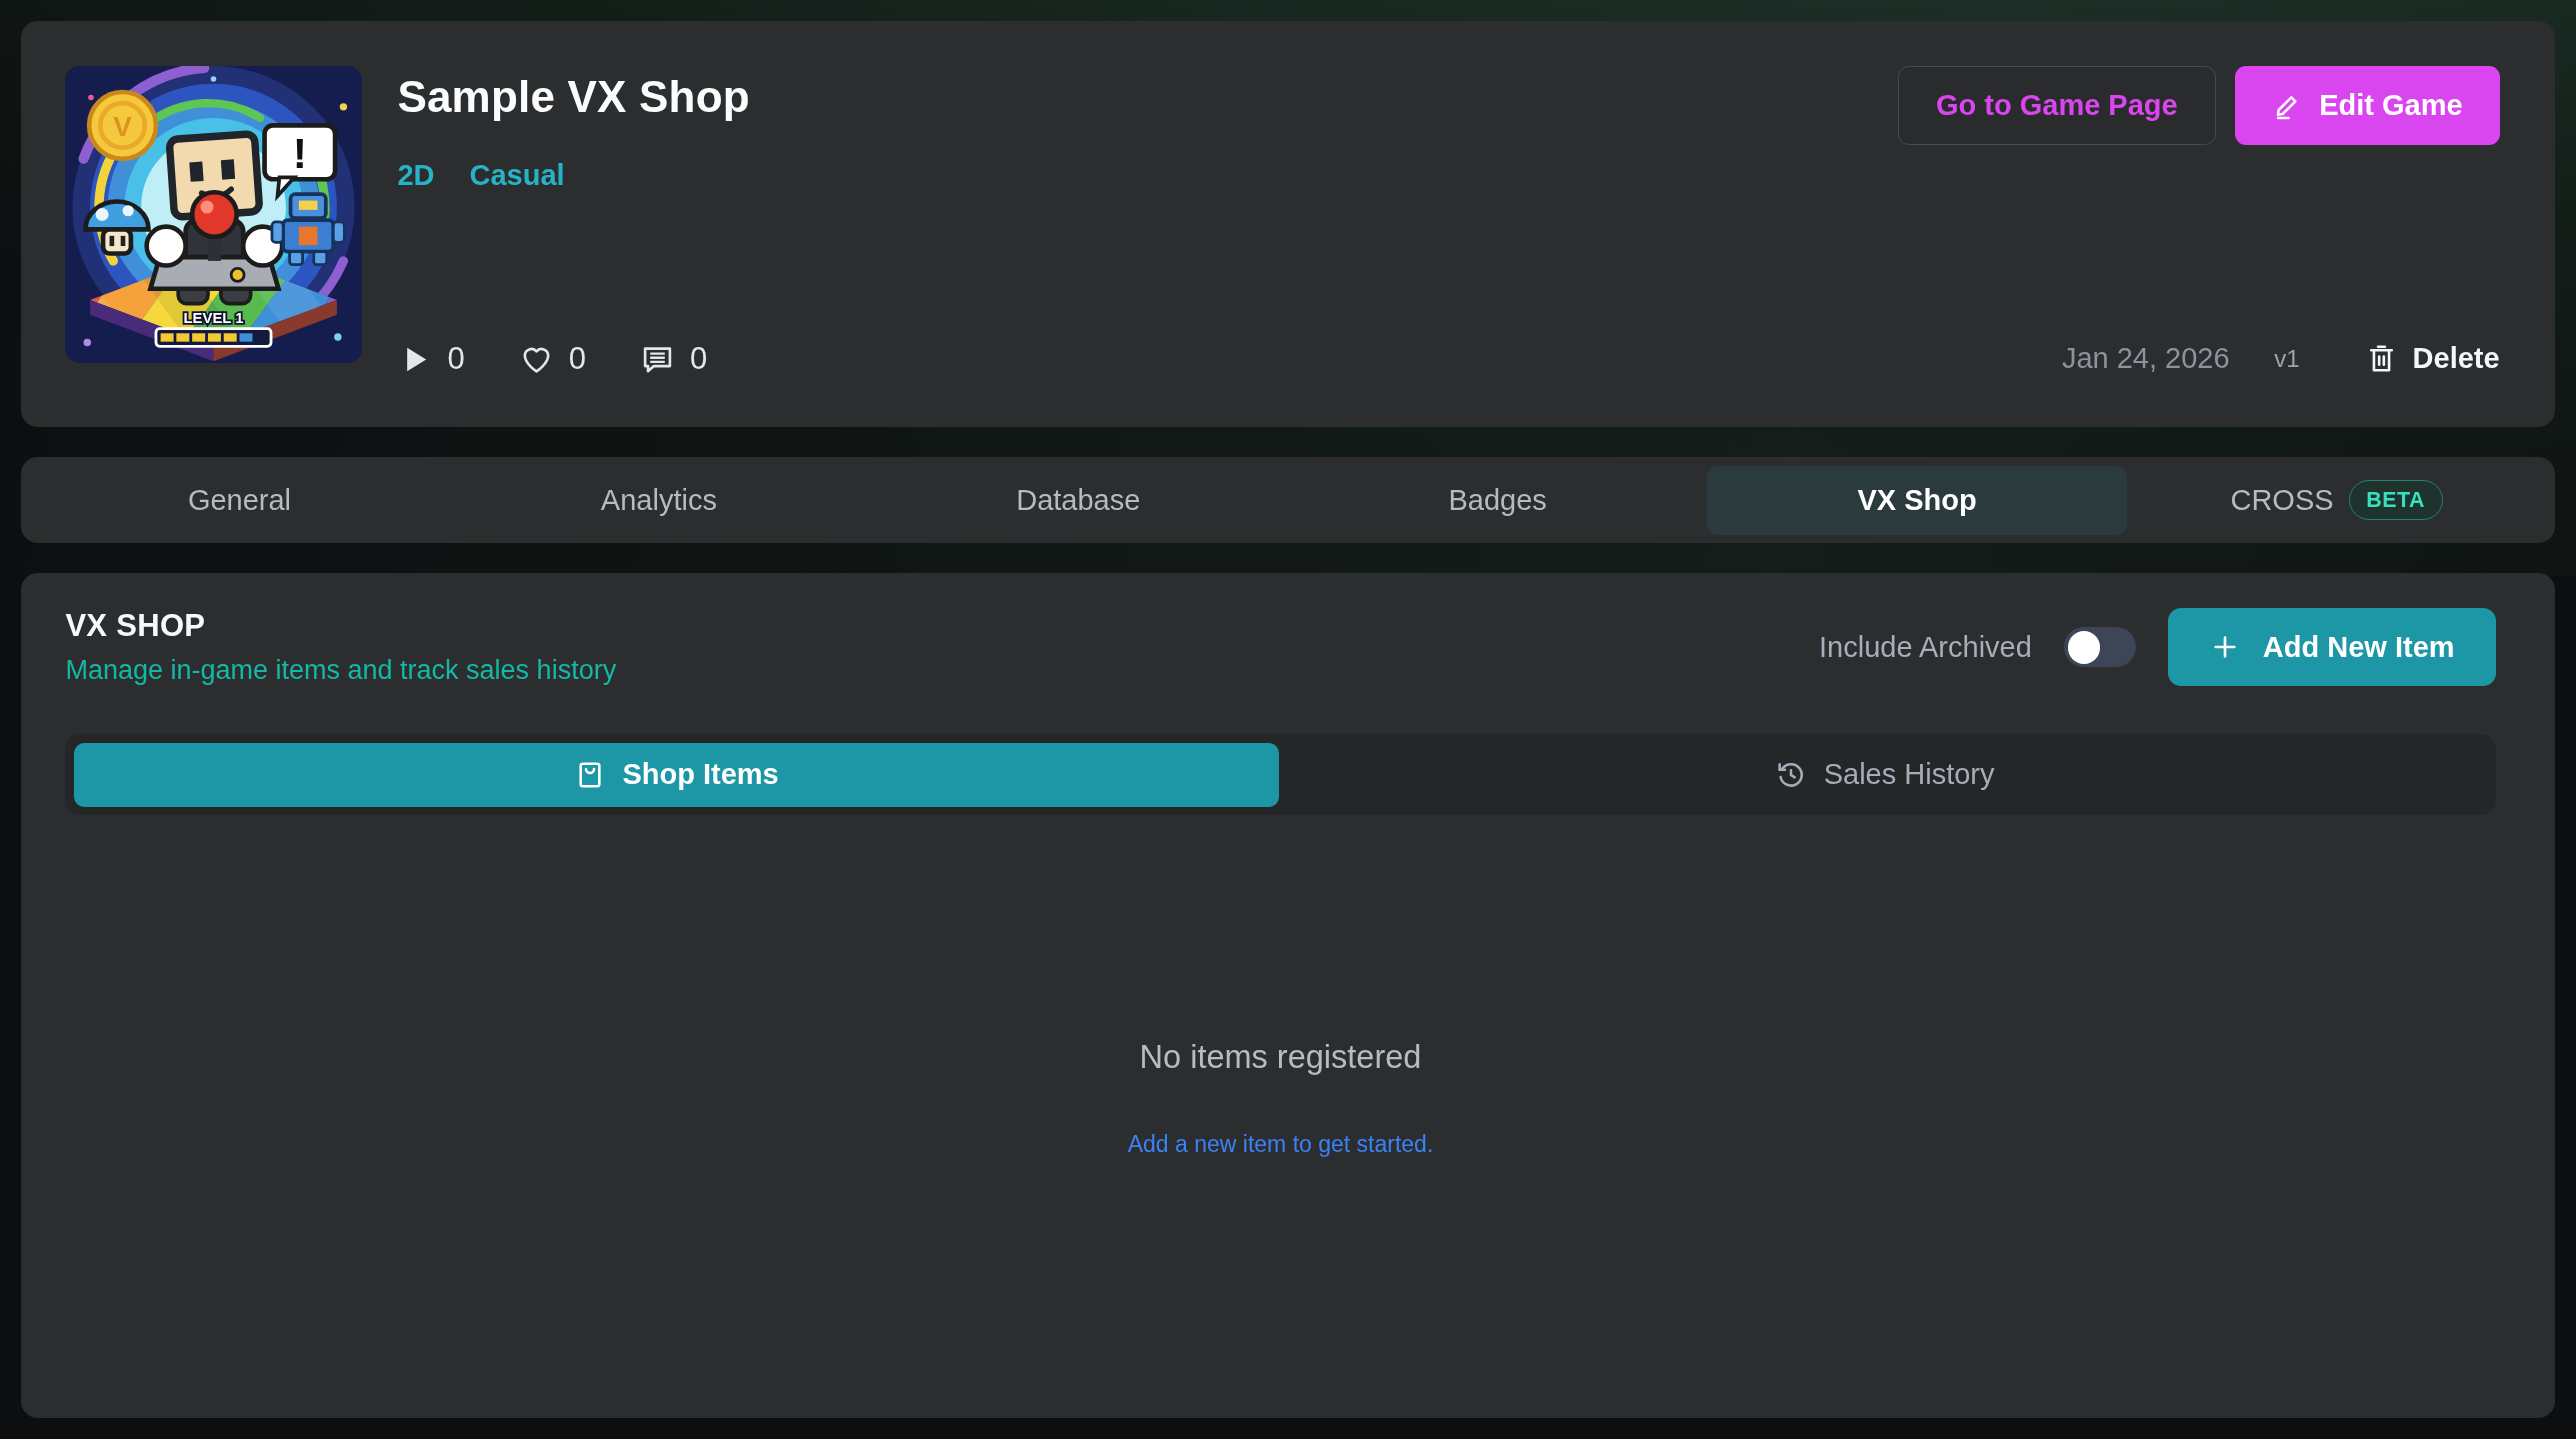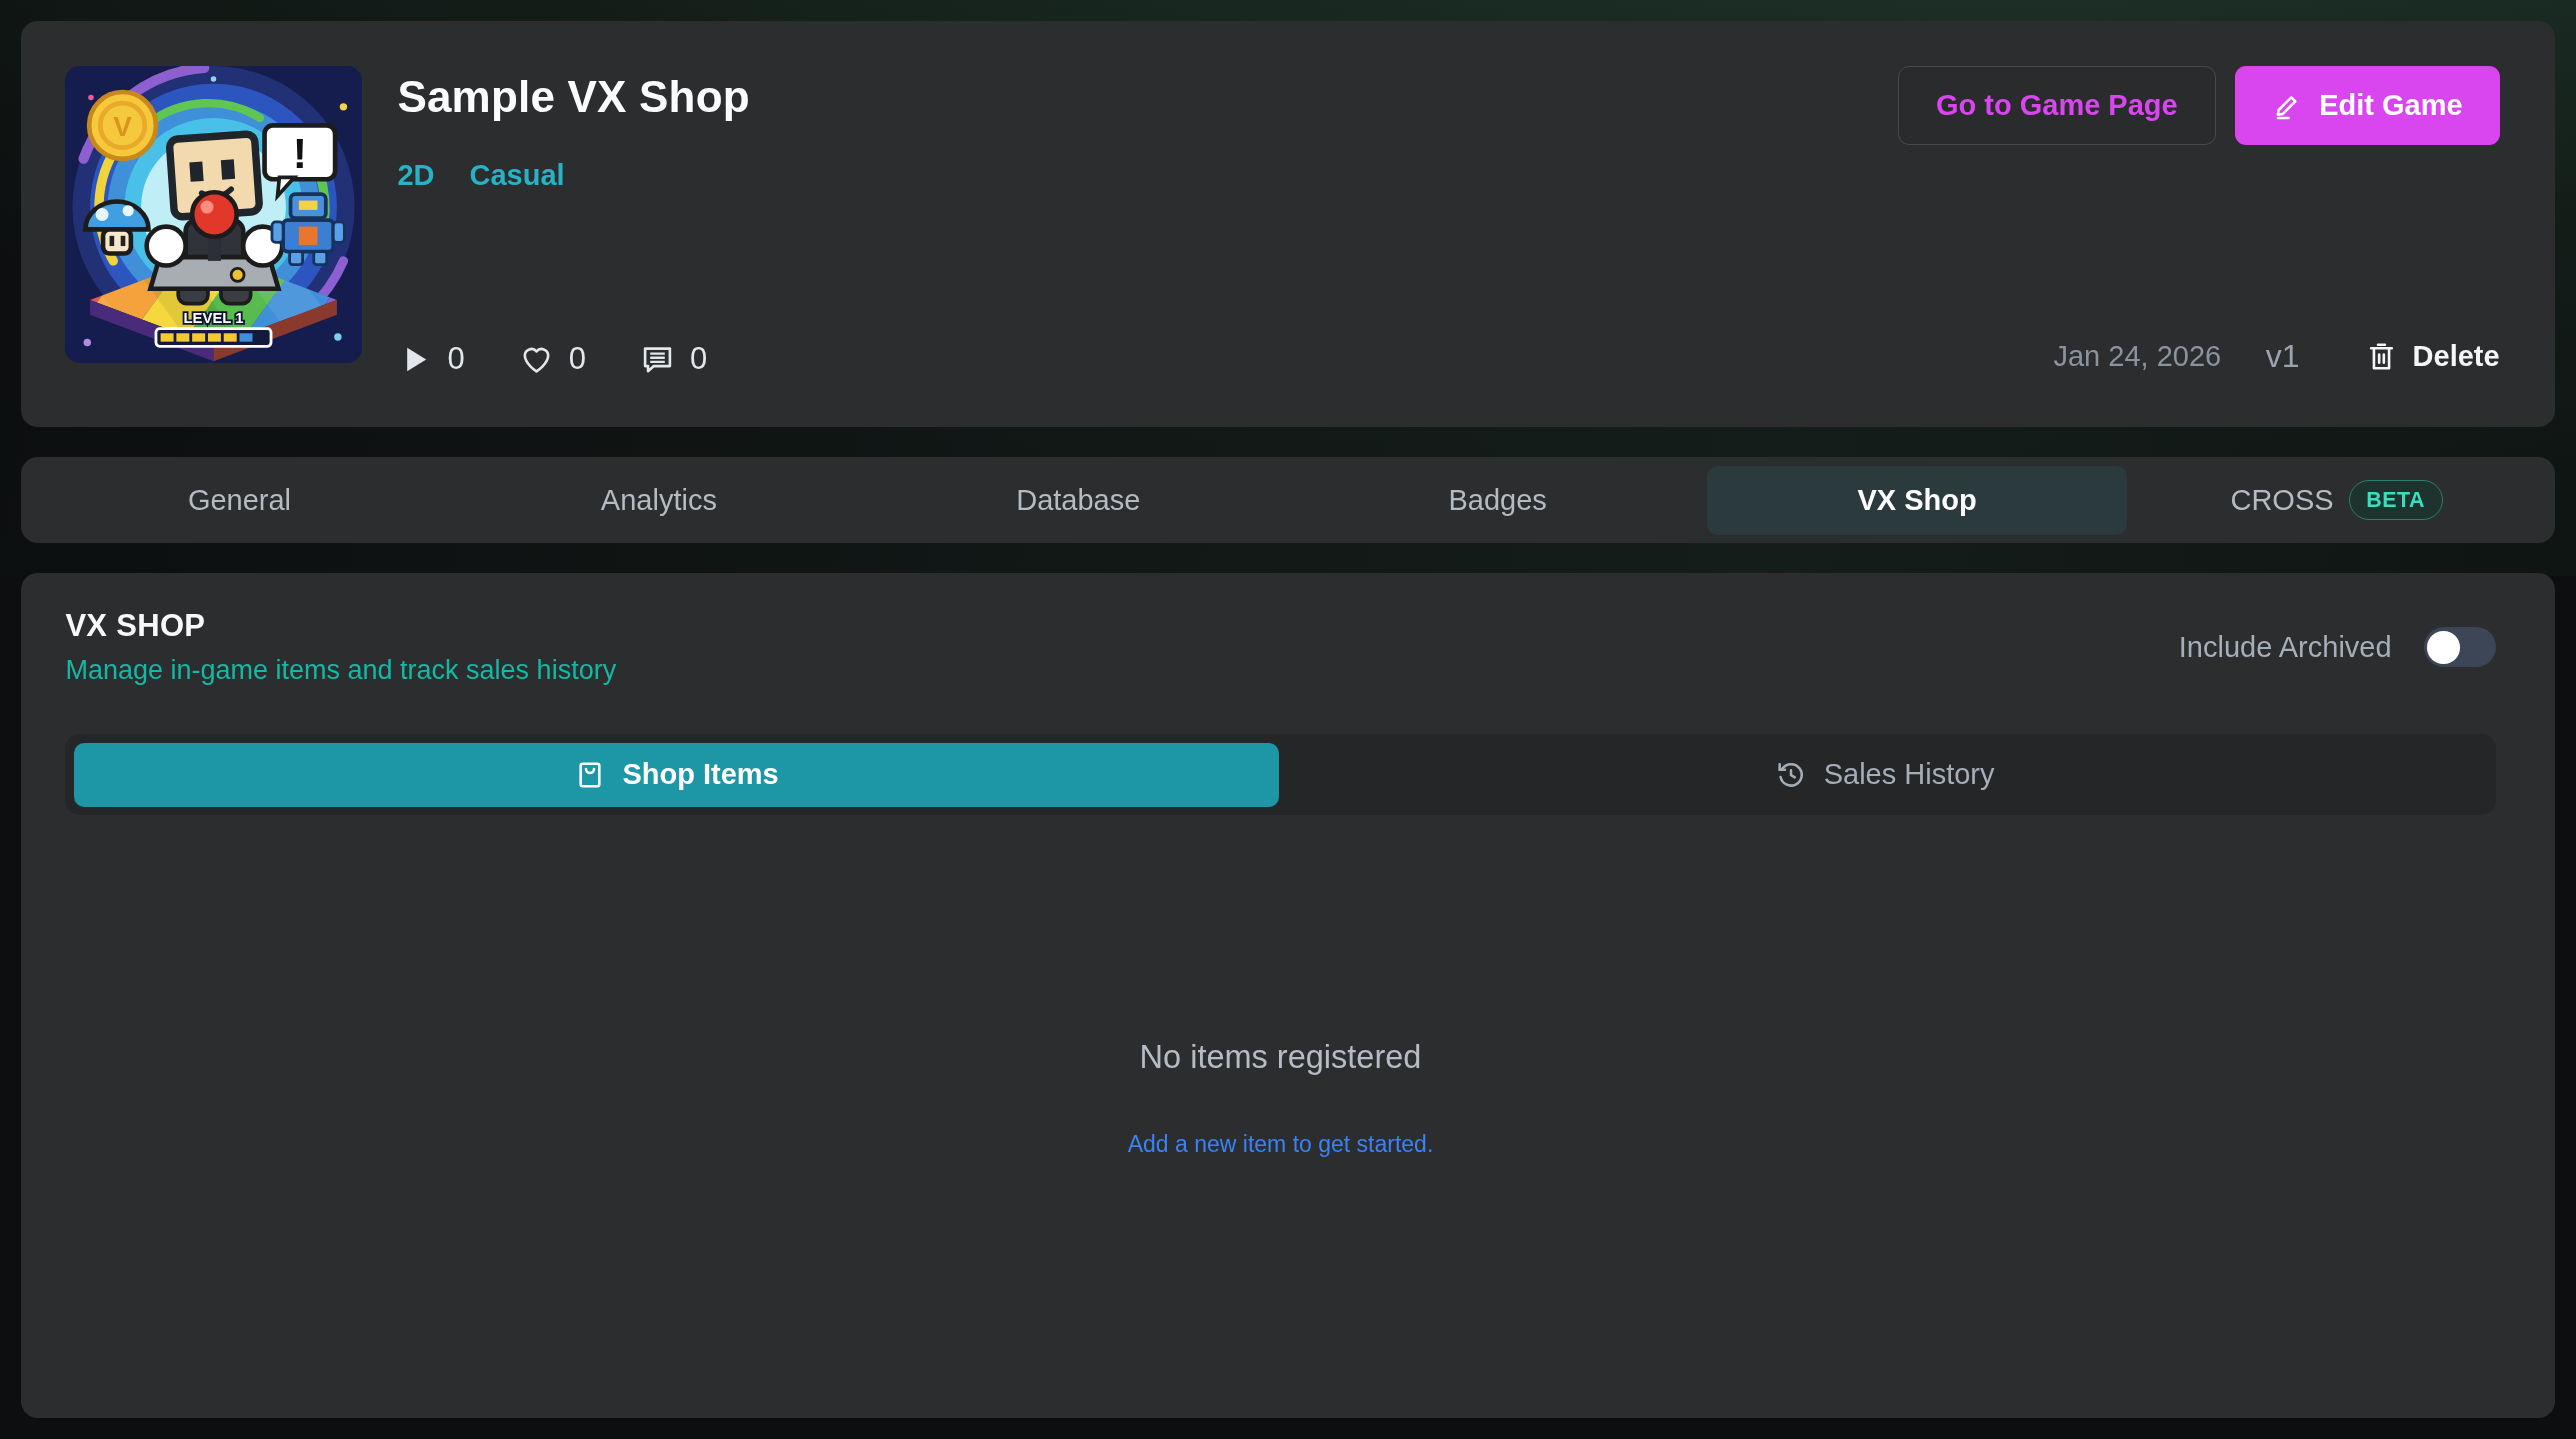--- a/index.html
+++ b/index.html
@@ -59,21 +59,21 @@
     font-family: "Liberation Sans", sans-serif; font-size: 29px; font-weight: 700;
     padding: 0 37px;
   }
   .btn.ghost {
     background: #292b2c; border: 1.9px solid #47494b; color: #d946ef;
   }
   .btn.primary { background: #d946ef; color: #ffffff; }
   .btn.primary svg { width: 32px; height: 32px; }
   .meta-row { display: flex; align-items: center; gap: 39px; padding-bottom: 11px; }
   .meta-date { color: #8b939f; font-size: 29px; }
-  .meta-version { color: #9ba3ae; font-size: 32px; margin-left: 5.6px; }
+  .meta-version { color: #9ba3ae; font-size: 24px; margin-left: 5.6px; }
   .delete-btn {
     display: inline-flex; align-items: center; gap: 15px;
     background: none; border: none; cursor: pointer;
     color: #f4f6f8; font-size: 29px; font-weight: 700;
     font-family: "Liberation Sans", sans-serif;
     margin-left: 26px;
   }
   .delete-btn svg { width: 33px; height: 33px; }
 
   
@@ -349,20 +349,26 @@
     <div class="panel-head">
       <div>
         <h2 class="panel-heading">VX SHOP</h2>
         <p class="panel-subtitle">Manage in-game items and track sales history</p>
       </div>
       <div class="panel-controls">
         <span class="toggle-label">Include Archived</span>
         <button class="toggle" aria-checked="false">
           <span class="knob"></span>
         </button>
+        <button class="add-btn">
+          <svg viewBox="0 0 24 24">
+              <path d="M12 5v14M5 12h14" stroke="currentColor" stroke-width="2" stroke-linecap="round"></path>
+            </svg>
+          <span>Add New Item</span>
+        </button>
       </div>
     </div>
 
     <div class="subtabs">
       <button class="subtab active">
         <svg viewBox="0 0 24 24">
             <path d="M6.5 3.5h11a1.5 1.5 0 0 1 1.5 1.5v14a1.5 1.5 0 0 1-1.5 1.5h-11A1.5 1.5 0 0 1 5 19V5a1.5 1.5 0 0 1 1.5-1.5z" fill="none" stroke="currentColor" stroke-width="1.9" stroke-linejoin="round"></path>
             <path d="M9 7.5a3 3 0 0 0 6 0" fill="none" stroke="currentColor" stroke-width="1.9" stroke-linecap="round"></path>
           </svg>
         <span>Shop Items</span>

